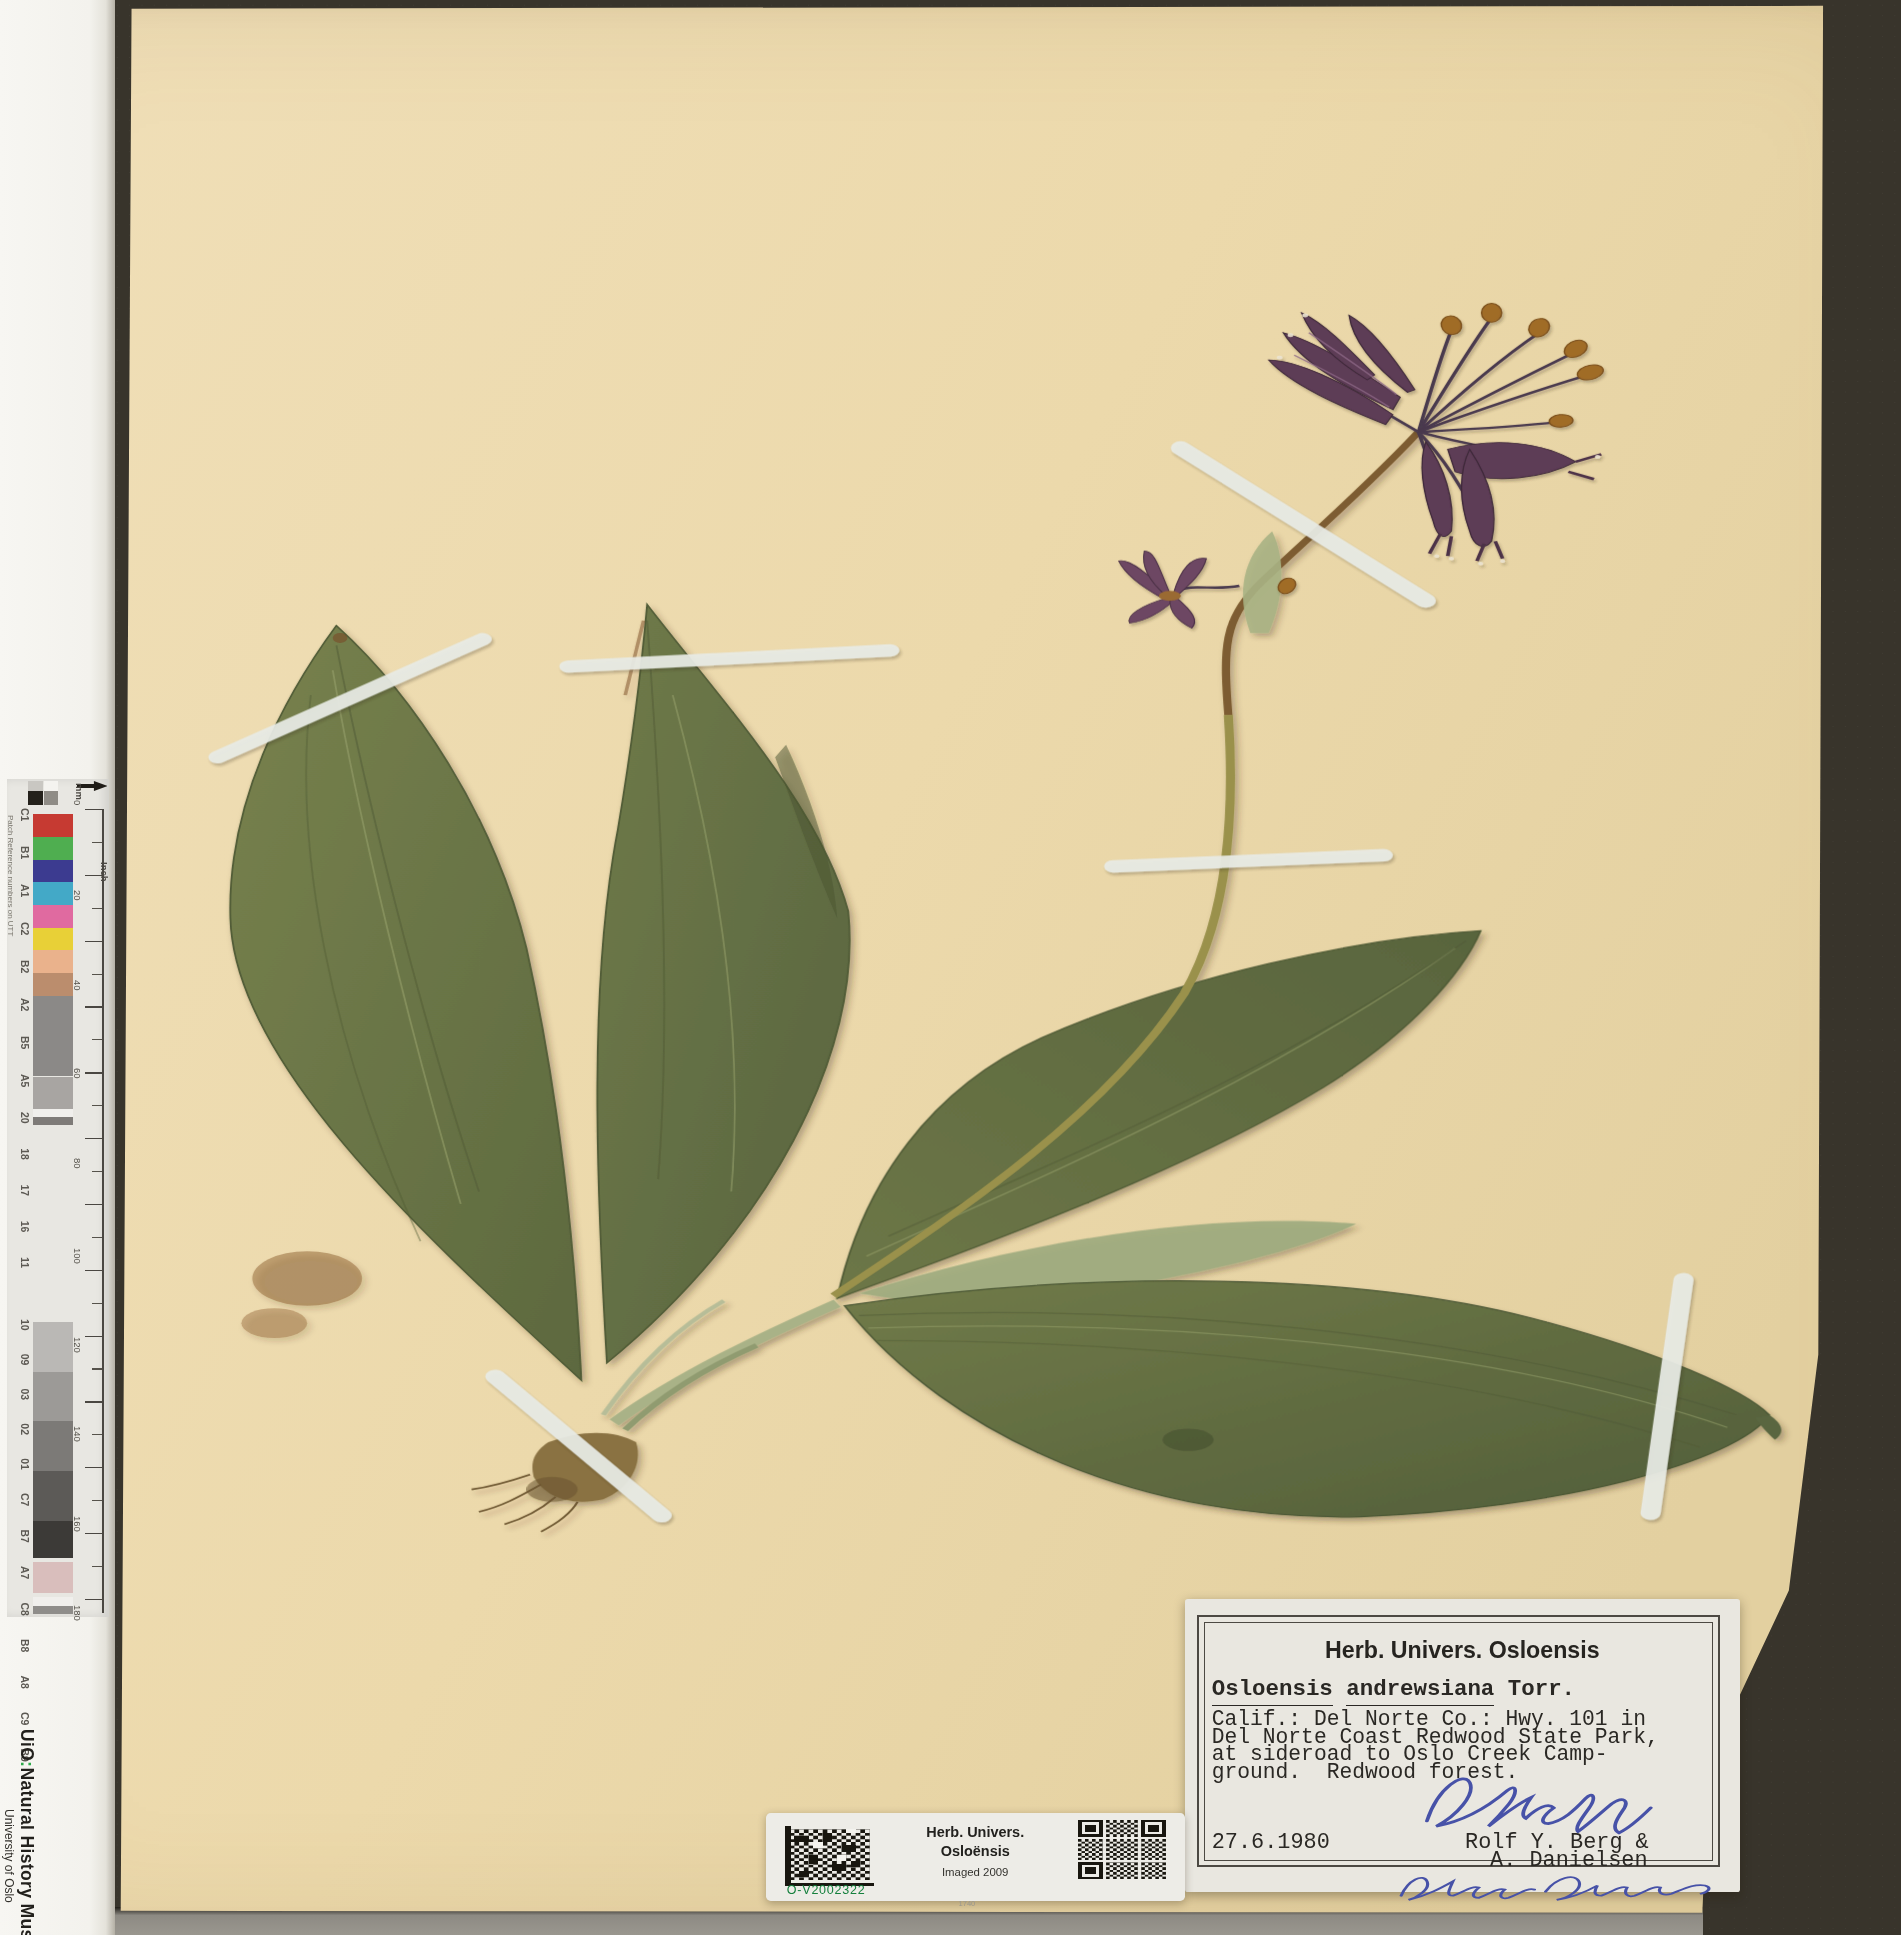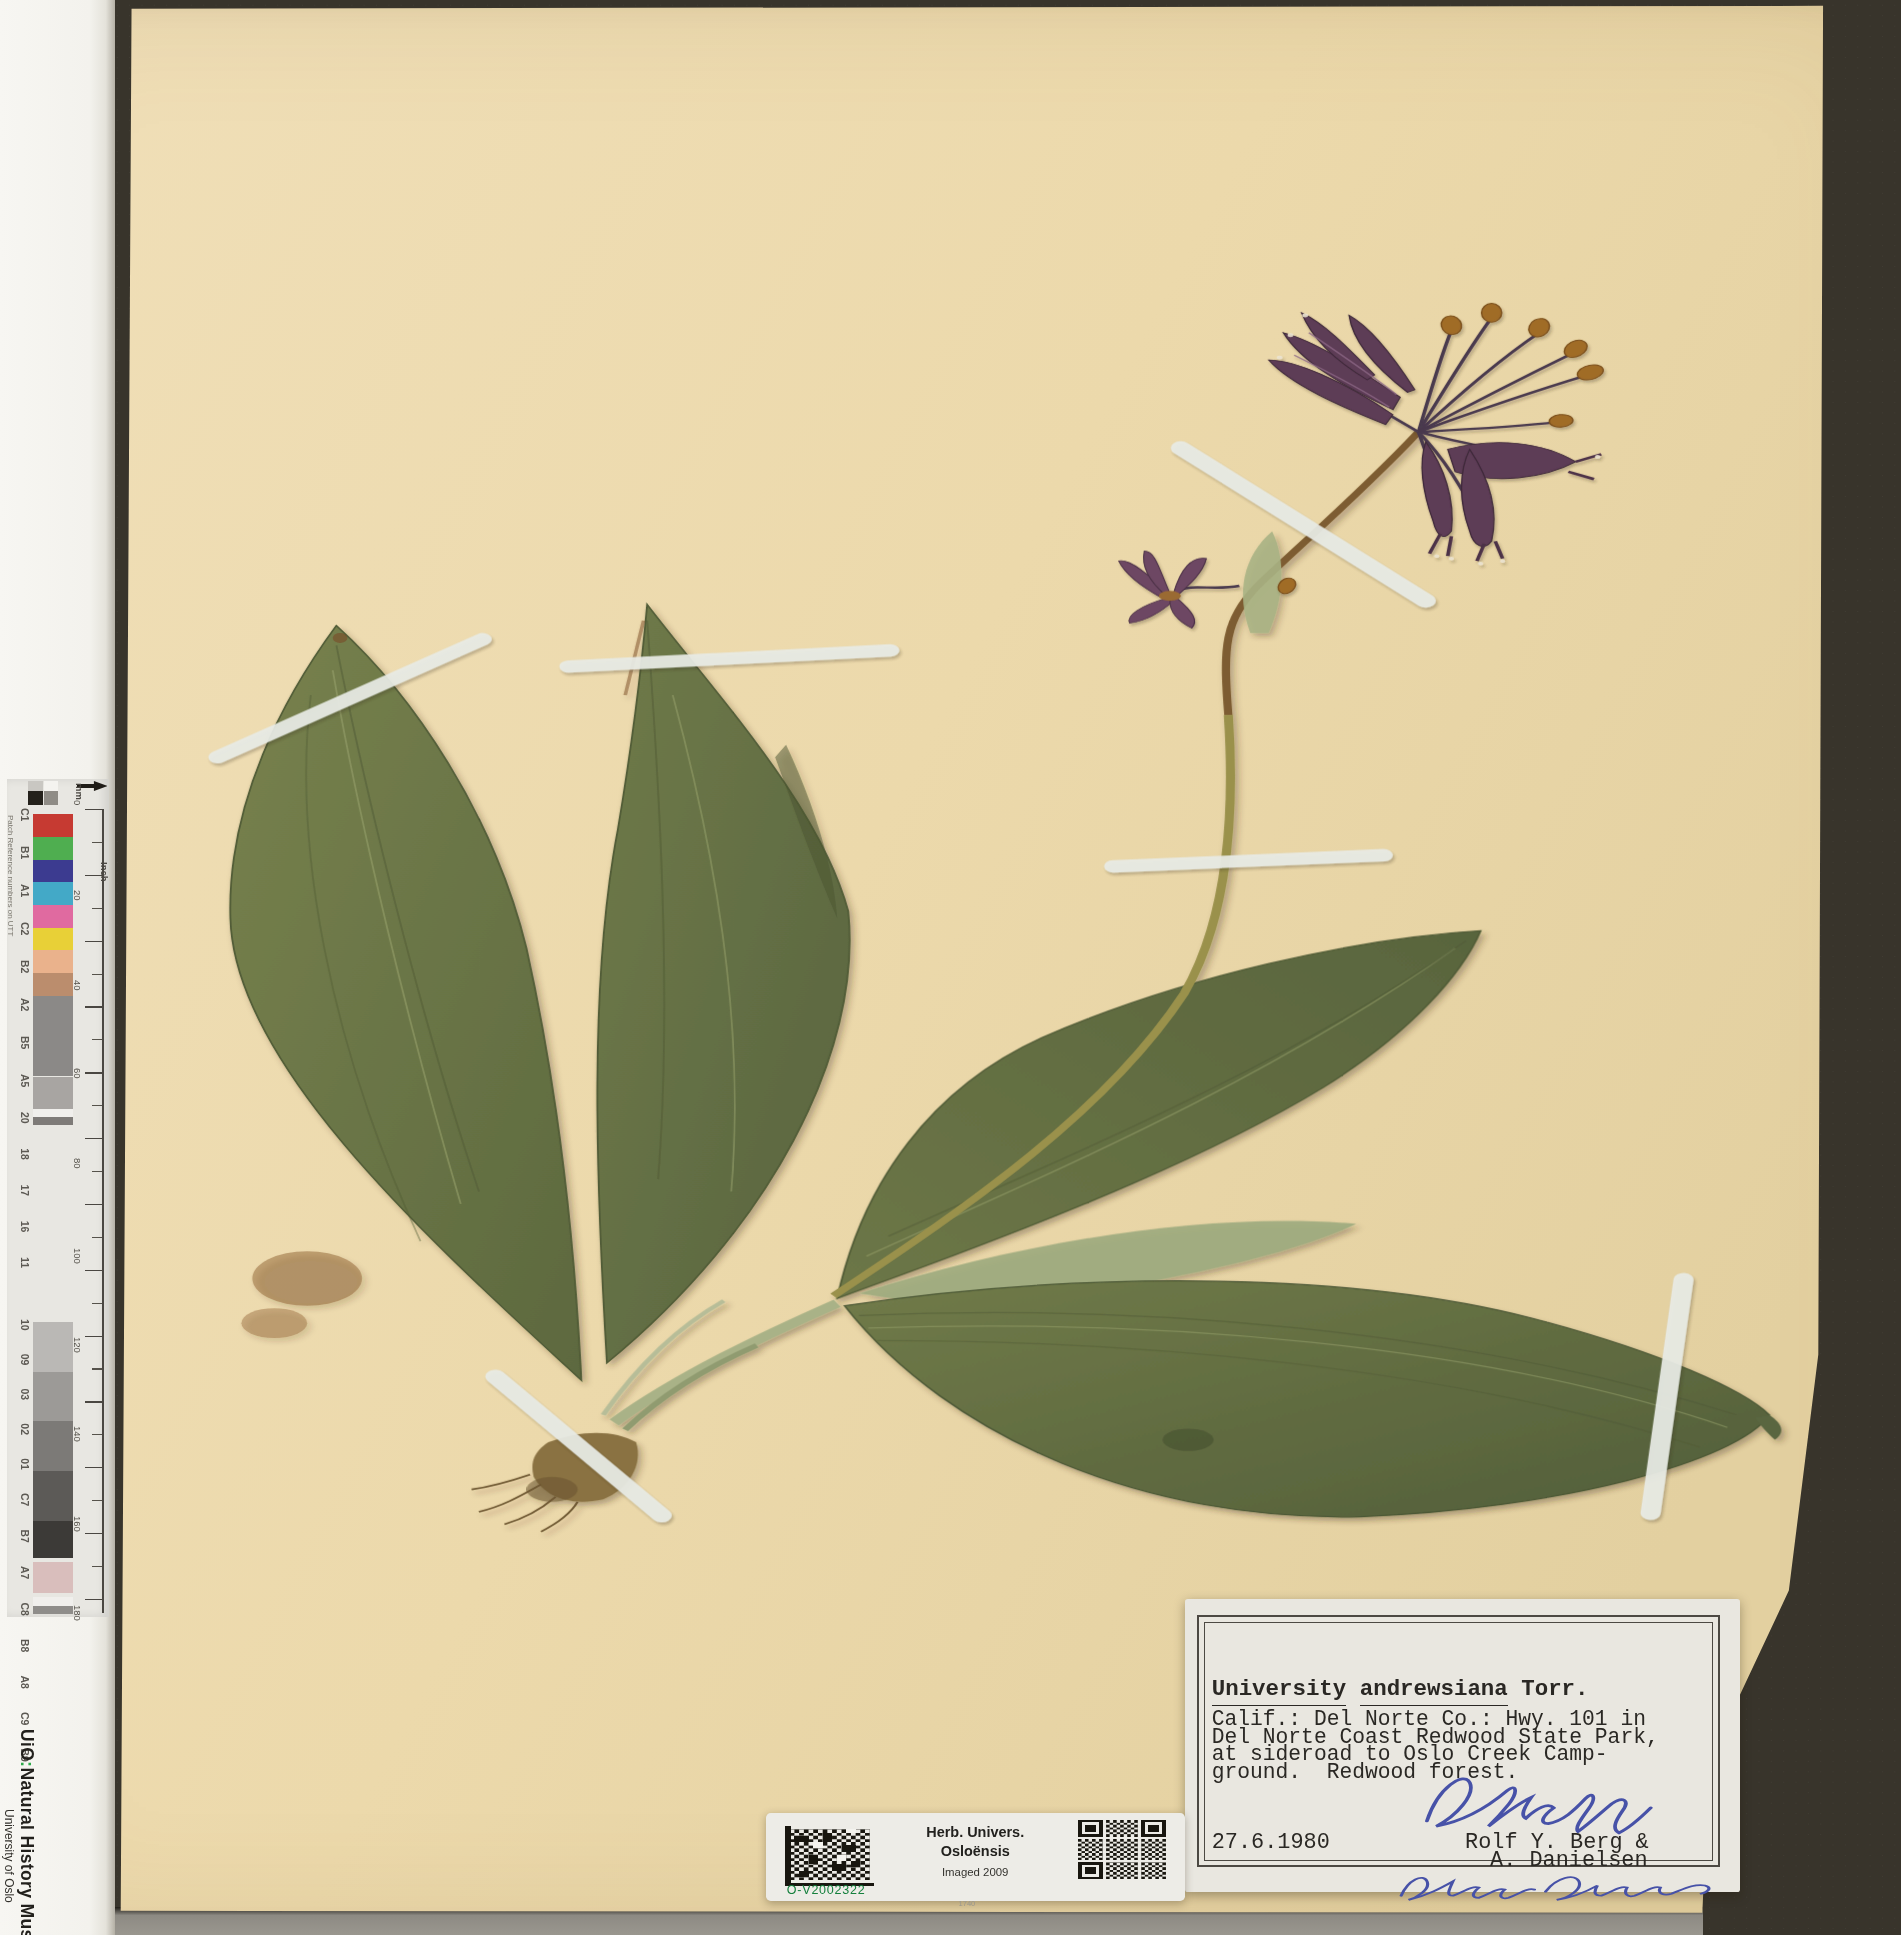--- a/index.html
+++ b/index.html
@@ -311,21 +311,22 @@
     <div class="uio">
       <div class="uio-l1"><span>UiO</span><span class="colon">:</span><span>Natural History Museum</span></div>
       <div class="uio-l2">University of Oslo</div>
     </div>
   </div>
 
   <div class="det">
     <div class="frame">
         <div class="frame-in"></div>
       </div>
-    <div class="det-species"><span class="und">University</span><span> </span><span class="und">andrewsiana</span><span> Torr.</span></div>
+    <div class="det-header">Herb. Univers. Osloensis</div>
+    <div class="det-species"><span class="und">Osloensis</span><span> </span><span class="und">andrewsiana</span><span> Torr.</span></div>
     <div class="det-loc" style="top:37%">Calif.: Del Norte Co.: Hwy. 101 in</div>
     <div class="det-loc" style="top:43%">Del Norte Coast Redwood State Park,</div>
     <div class="det-loc" style="top:49%">at sideroad to Oslo Creek Camp-</div>
     <div class="det-loc" style="top:55%">ground.  Redwood forest.</div>
 
     <svg class="sig" style="left:41%;top:56%;width:47%;height:27%" viewBox="0 0 140 60" preserveAspectRatio="none">
       <path d="M8,44 C14,18 28,6 31,15 C34,24 24,40 13,48 C28,44 41,33 51,21 C56,15 57,22 52,31 C48,38 44,44 41,48 C50,38 58,30 64,26 C60,34 58,40 61,42 C67,34 73,30 76,34 C70,40 68,46 73,46 C81,44 87,36 93,27 C97,21 99,26 95,34 C91,42 87,49 89,52 C95,46 101,38 107,31 C113,25 117,28 113,36 C109,44 107,50 111,53 C117,49 123,41 128,34" fill="none" stroke="#4752a8" stroke-width="2" stroke-linecap="round"></path>
     </svg>
 
     <div class="det-date">27.6.1980</div>

